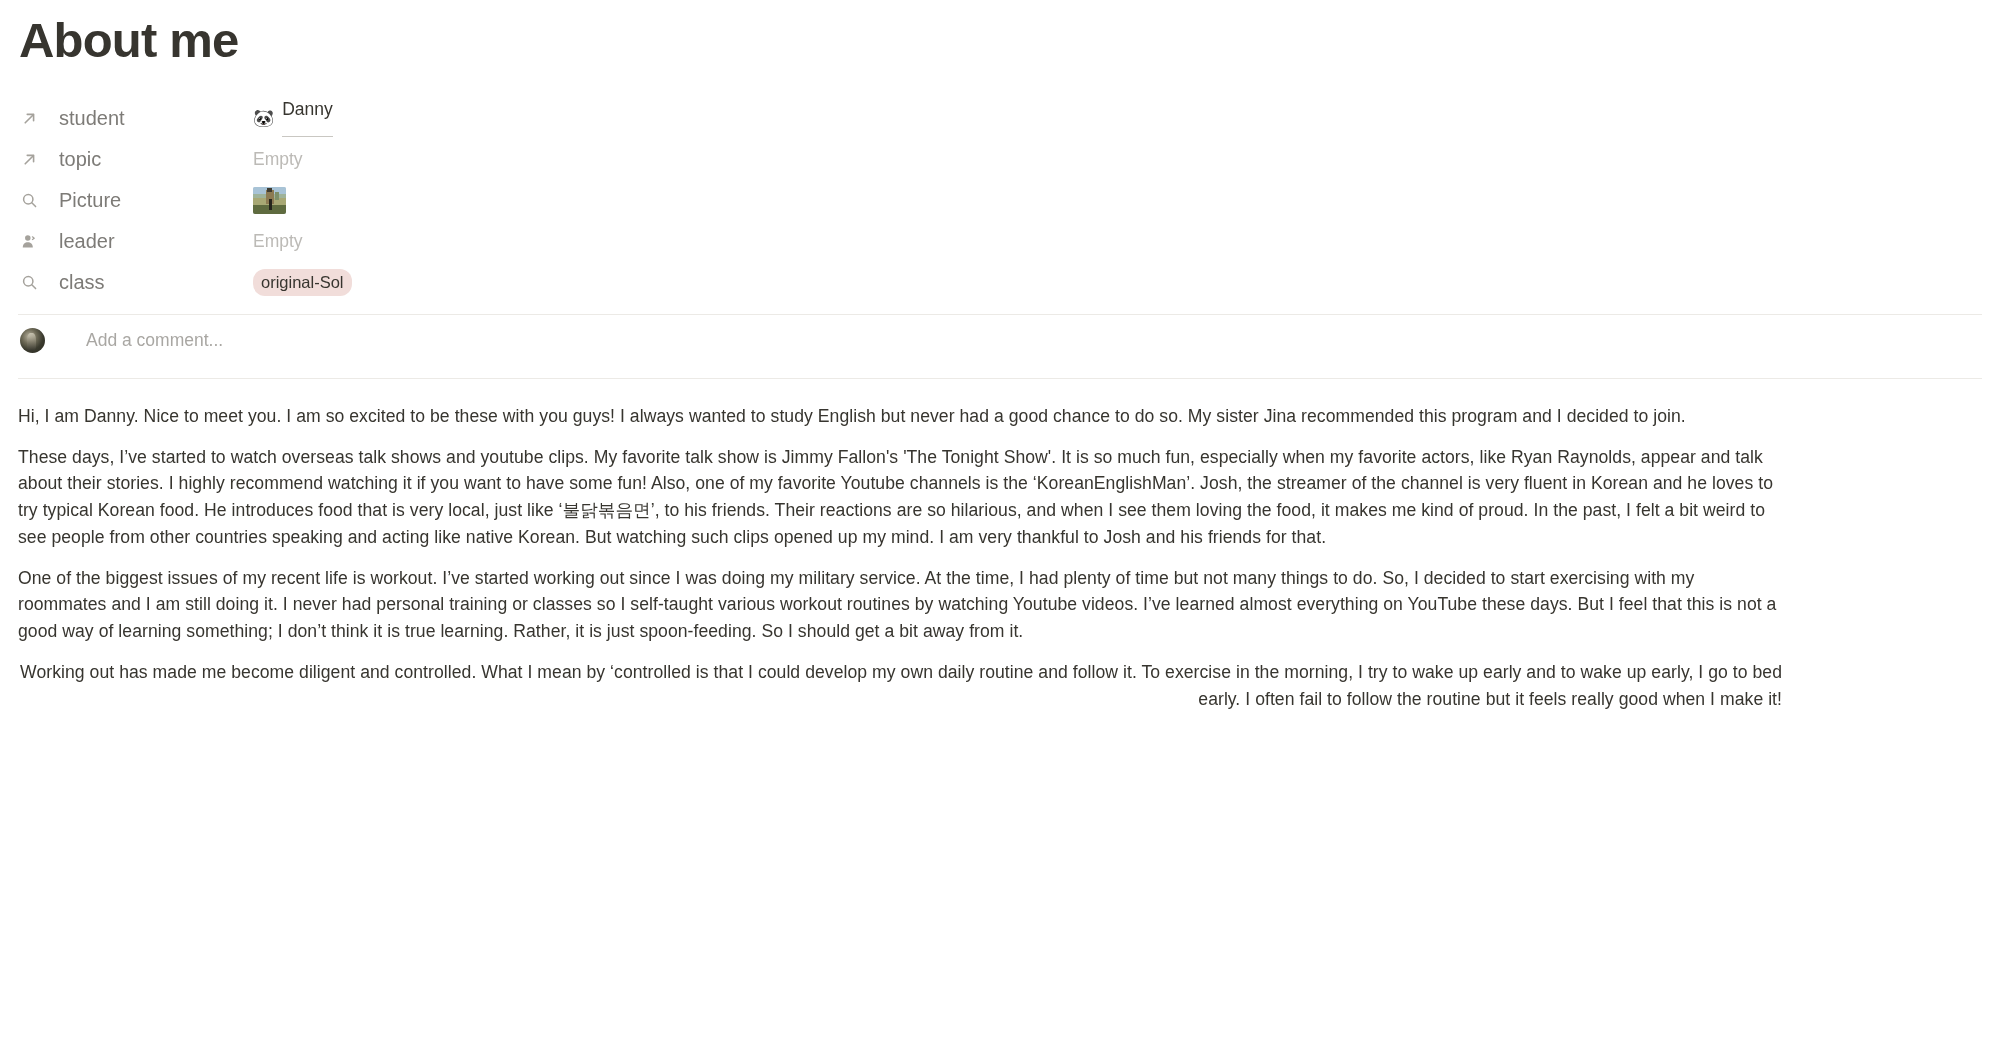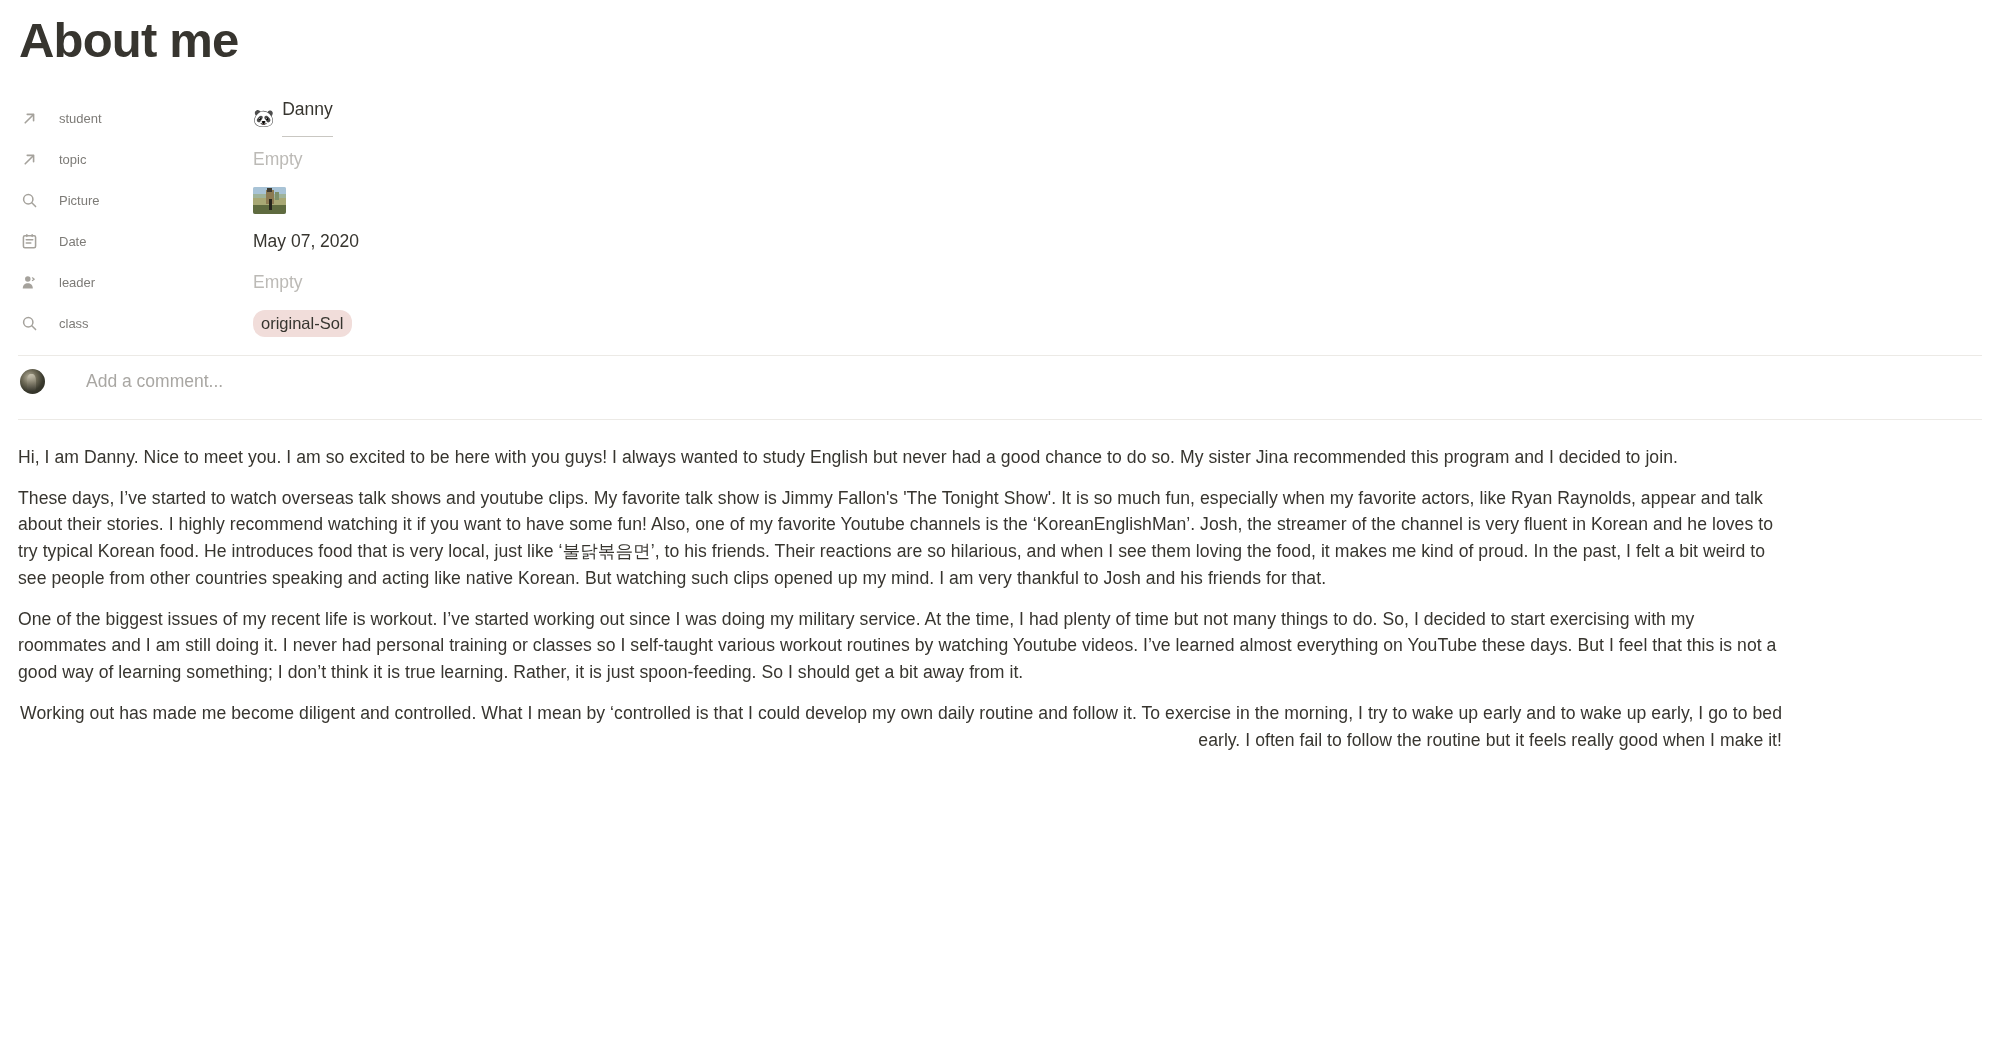--- a/index.html
+++ b/index.html
@@ -53,21 +53,21 @@
     height: 22px;
     flex: 0 0 22px;
     margin-right: 19px;
     display: inline-flex;
     align-items: center;
     justify-content: center;
     color: #a5a29c;
   }
   .prop-icon svg { display: block; }
   .prop-name {
-    font-size: 13px;
+    font-size: 20px;
     color: #7d7b77;
     line-height: 1.2;
     white-space: nowrap;
   }
   .prop-value {
     font-size: 17.5px;
     color: #37352f;
     display: flex;
     align-items: center;
     min-height: 26px;
@@ -231,35 +231,20 @@
             <rect x="0" y="18" width="33" height="9" fill="#5f6b3f"></rect>
             <rect x="13" y="3" width="8" height="14" fill="#8c7a52"></rect>
             <rect x="14" y="1" width="5" height="4" fill="#3d3a30"></rect>
             <rect x="16" y="12" width="3" height="11" fill="#25241c"></rect>
             <rect x="22" y="5" width="4" height="8" fill="#7d8f6a"></rect>
           </svg>
         </span>
       </div>
     </div>
 
-    <div class="prop-row">
-      <div class="prop-label">
-        <span class="prop-icon">
-          <svg width="19" height="19" viewBox="0 0 20 20" fill="none" stroke="currentColor" stroke-width="1.6" stroke-linecap="round" stroke-linejoin="round">
-            <rect x="3.6" y="4" width="12.8" height="12.6" rx="1.6"></rect>
-            <path d="M6.6 8.2 H13.4"></path>
-              <path d="M6.6 11.6 H11.4"></path>
-            <path d="M7.2 2.9 V4.6"></path>
-              <path d="M12.8 2.9 V4.6"></path>
-          </svg>
-        </span>
-        <span class="prop-name">Date</span>
-      </div>
-      <div class="prop-value">May 07, 2020</div>
-    </div>
 
     <div class="prop-row">
       <div class="prop-label">
         <span class="prop-icon">
           <svg width="19" height="19" viewBox="0 0 20 20" fill="currentColor">
             <circle cx="8.2" cy="6.4" r="2.9"></circle>
             <path d="M2.9 16.4 C2.9 12.9 5.3 10.9 8.2 10.9 C11.1 10.9 13.5 12.9 13.5 16.4 Z"></path>
             <path d="M13.1 5.1 l1.9 1.4 -1.9 1.4" stroke="currentColor" stroke-width="1.3" fill="none" stroke-linecap="round" stroke-linejoin="round"></path>
           </svg>
         </span>
@@ -288,19 +273,19 @@
   <hr class="divider">
 
   <div class="comment-row">
     <span class="avatar"></span>
     <span class="comment-placeholder">Add a comment...</span>
   </div>
 
   <hr class="divider">
 
   <div class="body-content">
-    <p class="para">Hi, I am Danny. Nice to meet you. I am so excited to be here with you guys! I always wanted to study English but never had a good chance to do so. My sister Jina recommended this program and I decided to join.</p>
+    <p class="para">Hi, I am Danny. Nice to meet you. I am so excited to be these with you guys! I always wanted to study English but never had a good chance to do so. My sister Jina recommended this program and I decided to join.</p>
     <p class="para">These days, I’ve started to watch overseas talk shows and youtube clips. My favorite talk show is Jimmy Fallon's 'The Tonight Show'. It is so much fun, especially when my favorite actors, like Ryan Raynolds, appear and talk about their stories. I highly recommend watching it if you want to have some fun! Also, one of my favorite Youtube channels is the ‘KoreanEnglishMan’. Josh, the streamer of the channel is very fluent in Korean and he loves to try typical Korean food. He introduces food that is very local, just like ‘불닭볶음면’, to his friends. Their reactions are so hilarious, and when I see them loving the food, it makes me kind of proud. In the past, I felt a bit weird to see people from other countries speaking and acting like native Korean. But watching such clips opened up my mind. I am very thankful to Josh and his friends for that.</p>
     <p class="para">One of the biggest issues of my recent life is workout. I’ve started working out since I was doing my military service. At the time, I had plenty of time but not many things to do. So, I decided to start exercising with my roommates and I am still doing it. I never had personal training or classes so I self-taught various workout routines by watching Youtube videos. I’ve learned almost everything on YouTube these days. But I feel that this is not a good way of learning something; I don’t think it is true learning. Rather, it is just spoon-feeding. So I should get a bit away from it.</p>
     <p class="para">Working out has made me become diligent and controlled. What I mean by ‘controlled is that I could develop my own daily routine and follow it. To exercise in the morning, I try to wake up early and to wake up early, I go to bed early. I often fail to follow the routine but it feels really good when I make it!</p>
   </div>
 
 </div>
 
 </body></html>

